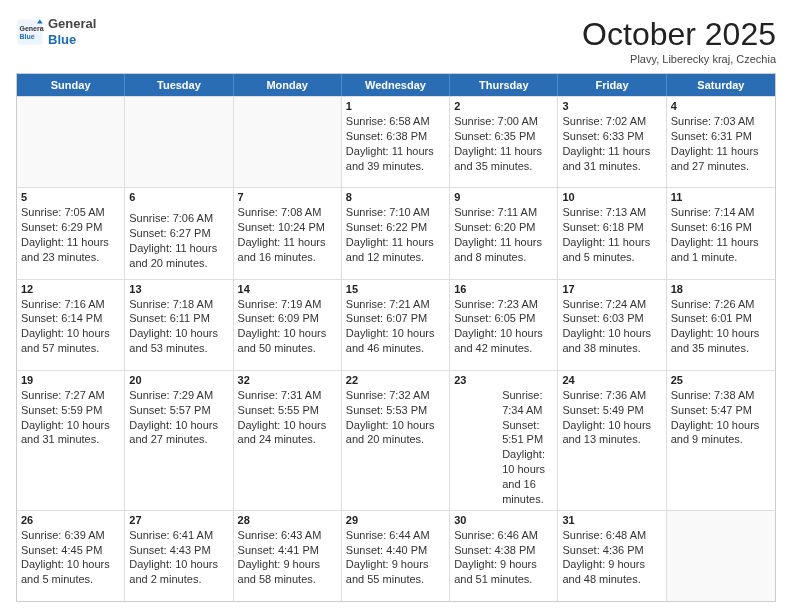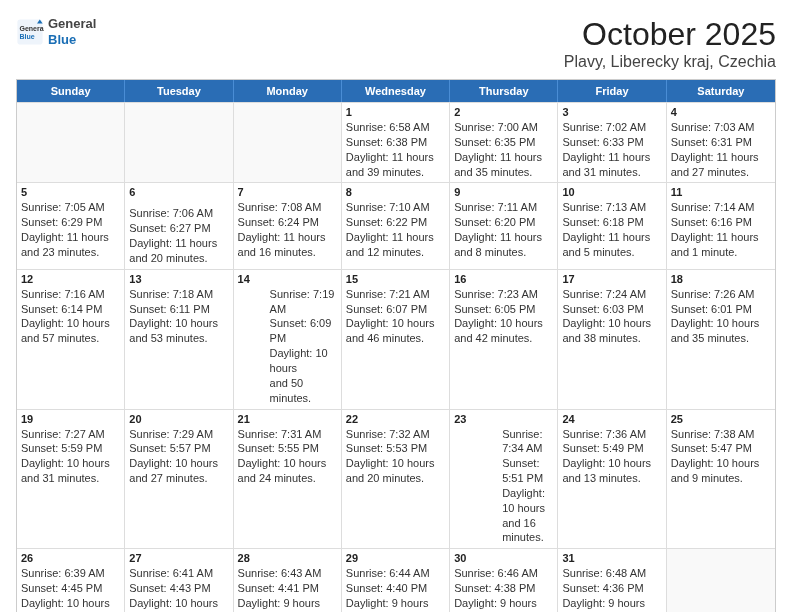--- a/index.html
+++ b/index.html
@@ -44,21 +44,21 @@
     }
     .title-block {
       text-align: right;
     }
     .month-title {
       font-size: 32px;
       font-weight: normal;
       color: #222;
     }
     .subtitle {
-      font-size: 16px;
+      font-size: 11px;
       color: #444;
     }
     .calendar {
       flex: 1;
       display: flex;
       flex-direction: column;
       border: 1px solid #ccc;
     }
     .cal-header {
       display: grid;
@@ -186,21 +186,21 @@
           <div class="cal-cell">
             <div class="day-num">6</div>
             <div class="cell-info" style="white-space: pre-line; margin-top: 8px;">Sunrise: 7:06 AM
 Sunset: 6:27 PM
 Daylight: 11 hours
 and 20 minutes.</div>
           </div>
           <div class="cal-cell">
             <div class="day-num">7</div>
             <div class="cell-info" style="white-space: pre-line;">Sunrise: 7:08 AM
-Sunset: 6:24 PM
+Sunset: 10:24 PM
 Daylight: 11 hours
 and 16 minutes.</div>
           </div>
           <div class="cal-cell">
             <div class="day-num">8</div>
             <div class="cell-info" style="white-space: pre-line;">Sunrise: 7:10 AM
 Sunset: 6:22 PM
 Daylight: 11 hours
 and 12 minutes.</div>
           </div>
@@ -236,21 +236,21 @@
           </div>
           <div class="cal-cell">
             <div class="day-num">13</div>
             <div class="cell-info" style="white-space: pre-line;">Sunrise: 7:18 AM
 Sunset: 6:11 PM
 Daylight: 10 hours
 and 53 minutes.</div>
           </div>
           <div class="cal-cell">
             <div class="day-num">14</div>
-            <div class="cell-info" style="white-space: pre-line; margin-left: 32px;">Sunrise: 7:19 AM
+            <div class="cell-info" style="white-space: pre-line;">Sunrise: 7:19 AM
 Sunset: 6:09 PM
 Daylight: 10 hours
 and 50 minutes.</div>
           </div>
           <div class="cal-cell">
             <div class="day-num">15</div>
             <div class="cell-info" style="white-space: pre-line;">Sunrise: 7:21 AM
 Sunset: 6:07 PM
 Daylight: 10 hours
 and 46 minutes.</div>
@@ -286,21 +286,21 @@
 and 31 minutes.</div>
           </div>
           <div class="cal-cell">
             <div class="day-num">20</div>
             <div class="cell-info" style="white-space: pre-line;">Sunrise: 7:29 AM
 Sunset: 5:57 PM
 Daylight: 10 hours
 and 27 minutes.</div>
           </div>
           <div class="cal-cell">
-            <div class="day-num">21</div>
+            <div class="day-num">32</div>
             <div class="cell-info" style="white-space: pre-line;">Sunrise: 7:31 AM
 Sunset: 5:55 PM
 Daylight: 10 hours
 and 24 minutes.</div>
           </div>
           <div class="cal-cell">
             <div class="day-num">22</div>
             <div class="cell-info" style="white-space: pre-line;">Sunrise: 7:32 AM
 Sunset: 5:53 PM
 Daylight: 10 hours

